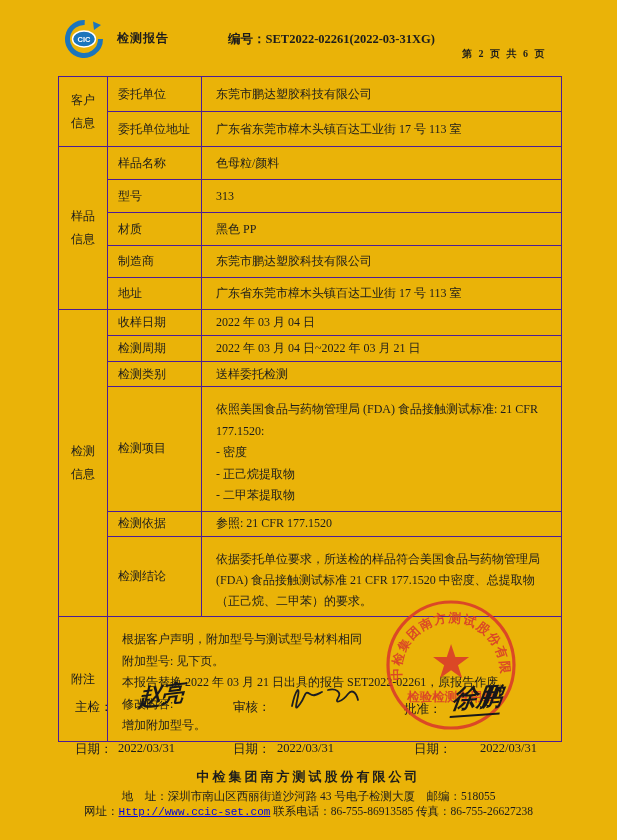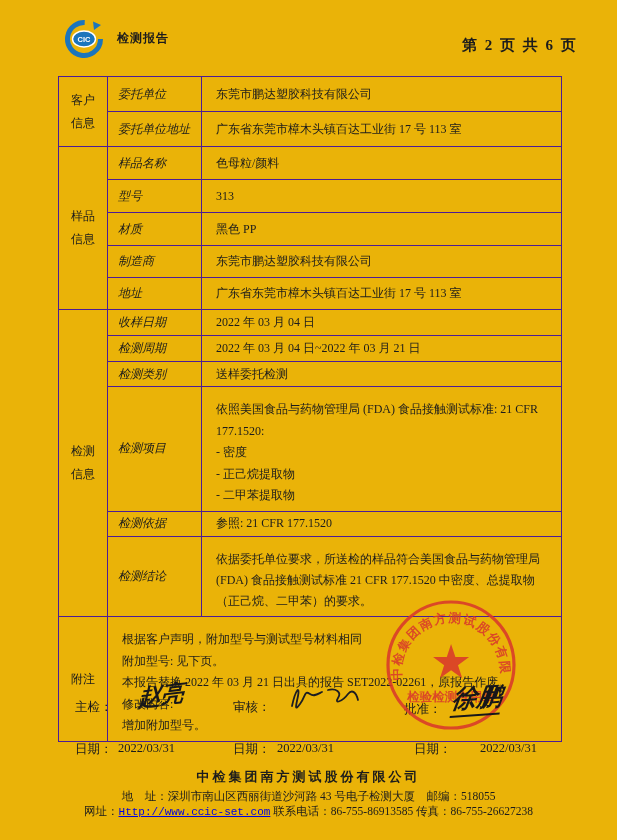--- a/index.html
+++ b/index.html
@@ -4,27 +4,27 @@
 <style>
   * { margin:0; padding:0; box-sizing:border-box; }
   html,body { background:#ffffff; }
   body { font-family:"Liberation Serif","DejaVu Serif",serif; color:#1c1c1c; }
   .page { position:relative; width:617px; height:840px; background:#eab308; overflow:hidden; }
 
   
   .hdr-logo { position:absolute; left:64px; top:19px; width:40px; height:40px; }
   .hdr-title { position:absolute; left:117px; top:30px; font-size:12px; font-weight:bold; letter-spacing:1px; }
   .hdr-no { position:absolute; left:228px; top:31px; font-size:12.5px; font-weight:bold; }
-  .hdr-page { position:absolute; left:462px; top:36px; font-size:15px; font-weight:bold; letter-spacing:2px; }
+  .hdr-page { position:absolute; left:462px; top:47px; font-size:10px; font-weight:bold; letter-spacing:2px; }
 
   
   table.report { position:absolute; left:58px; top:76px; width:504px; border-collapse:collapse; table-layout:fixed; }
   table.report td { border:1px solid #4c1d95; font-size:12px; vertical-align:middle; }
   td.sec { width:49px; text-align:center; line-height:1.9; font-size:12.5px; }
-  td.k { width:94px; padding-left:10px;font-style:italic; }
+  td.k { width:94px; padding-left:10px; }
   td.v { padding-left:14px; padding-right:10px; }
   td.v .ln { line-height:1.8; }
   td.wrap { line-height:1.75; padding-top:12px; padding-bottom:4px; }
 
   
   .sig-label { position:absolute; font-size:12.5px; }
   .sig-name { position:absolute; font-style:italic; font-weight:bold; font-family:"DejaVu Sans",sans-serif; color:#17171a; }
   .sig-zhao { left:138px; top:680px; font-size:23px; transform:rotate(-7deg) skewX(-8deg); }
   .sig-xu { left:452px; top:681px; font-size:25px; transform:rotate(-4deg) skewX(-12deg); border-bottom:2px solid #17171a; z-index:6; }
   .sig-scribble { position:absolute; left:284px; top:680px; }
@@ -46,20 +46,21 @@
 
 <div class="page">
 
   <svg class="hdr-logo" viewBox="0 0 40 40">
     <circle cx="20" cy="20" r="16.5" fill="none" stroke="#1b75bc" stroke-width="5" stroke-dasharray="78 26" stroke-dashoffset="-10" transform="rotate(-35 20 20)"></circle>
     <polygon points="29,2.5 37,6 30,11" fill="#1b75bc"></polygon>
     <ellipse cx="20" cy="20" rx="11.5" ry="8" fill="#1b75bc" stroke="#ffffff" stroke-width="1.4"></ellipse>
     <text x="20" y="23" text-anchor="middle" font-size="7.5" font-weight="bold" font-family="Liberation Sans, sans-serif" fill="#ffffff">CIC</text>
   </svg>
   <div class="hdr-title">检测报告</div>
+  <div class="hdr-no">编号：SET2022-02261(2022-03-31XG)</div>
   <div class="hdr-page">第 2 页 共 6 页</div>
 
   <table class="report">
     <colgroup>
         <col style="width:49px">
         <col style="width:94px">
         <col>
       </colgroup>
 
     <tbody>

